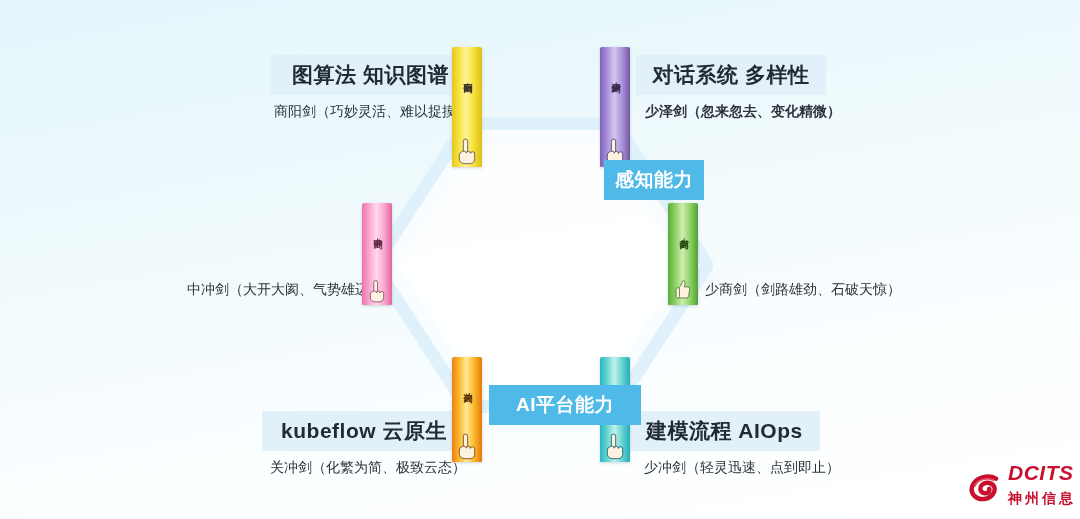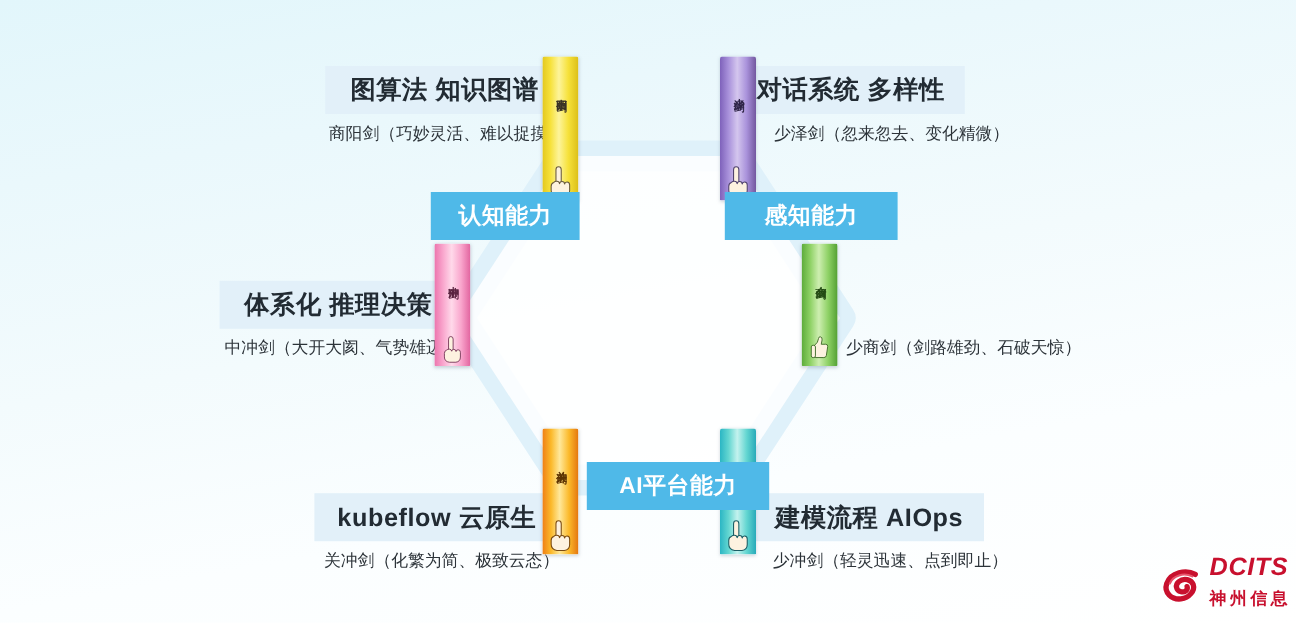--- a/index.html
+++ b/index.html
@@ -187,44 +187,40 @@
         <path d="M6.5 17 q-2.2 .6 -2.2 3.2 v3.4 q0 4.4 4.8 5.1 h6.2 q4.4 -.6 4.4 -5 v-4.6 q0 -2.2 -2.1 -2.4 q-1.9 -.1 -2.1 1.7 q-.1 -2 -2.1 -2.1 q-1.9 -.1 -2.1 1.8 q-.2 -1.9 -2.2 -2 q-1.6 -.1 -2.6 .9 z"></path>
       </g>
     </svg>
   </div>
 
   <div class="headline" style="left:271px; top:55px; width:199px; justify-content:center;">
     <span class="h-text">图算法 知识图谱</span>
   </div>
   <div class="subline" style="left:274px; top:103px;">商阳剑（巧妙灵活、难以捉摸）</div>
 
-  <div class="headline" style="left:614px; top:55px; width:190px; justify-content:center;">
+  <div class="headline" style="left:636px; top:55px; width:190px; justify-content:center;">
     <span class="h-text">对话系统 多样性</span>
   </div>
-  <div class="subline" style="left:645px; top:103px;">少泽剑（忽来忽去、变化精微）</div>
-
-  <div class="headline" style="left:183px; top:234px; width:198px; justify-content:center;">
-    <span class="h-text">体系化 推理决策</span>
-  </div>
+  <div class="subline" style="left:645px; top:103px;font-weight:bold;">少泽剑（忽来忽去、变化精微）</div>
+
   <div class="subline" style="left:187px; top:281px;">中冲剑（大开大阂、气势雄迈）</div>
 
   <div class="subline" style="left:705px; top:281px;">少商剑（剑路雄劲、石破天惊）</div>
 
   <div class="headline" style="left:262px; top:411px; width:204px; justify-content:center;">
     <span class="h-text">kubeflow 云原生</span>
   </div>
   <div class="subline" style="left:270px; top:459px;">关冲剑（化繁为简、极致云态）</div>
 
   <div class="headline" style="left:630px; top:411px; width:190px; justify-content:flex-start;">
     <span class="h-text">建模流程 AIOps</span>
   </div>
   <div class="subline" style="left:644px; top:459px;">少冲剑（轻灵迅速、点到即止）</div>
 
-  <div class="badge" style="left:359px; top:160px; width:124px;">认知能力</div>
-  <div class="badge" style="left:604px; top:160px; width:144px;">感知能力</div>
+  <div class="badge" style="left:604px; top:160px; width:100px;">感知能力</div>
   <div class="badge" style="left:478px; top:385px; width:152px;margin-left:11px;">AI平台能力</div>
 
   <div id="logo">
     <svg class="mark" viewBox="0 0 40 40">
       <path d="M33 9 C24 4 9 7 5 18 C2 27 10 34 19 33 C27 32 33 25 31 19
                C29 14 22 12 17 16 C13 19 14 25 19 26 C23 27 26 24 25 21" fill="none" stroke="#c8102e" stroke-width="5.2" stroke-linecap="round"></path>
       <path d="M30 11 C22 7 11 10 8 18" fill="none" stroke="#e8526a" stroke-width="2" stroke-linecap="round"></path>
     </svg>
     <div class="words">
       <span class="en">DCITS</span>

